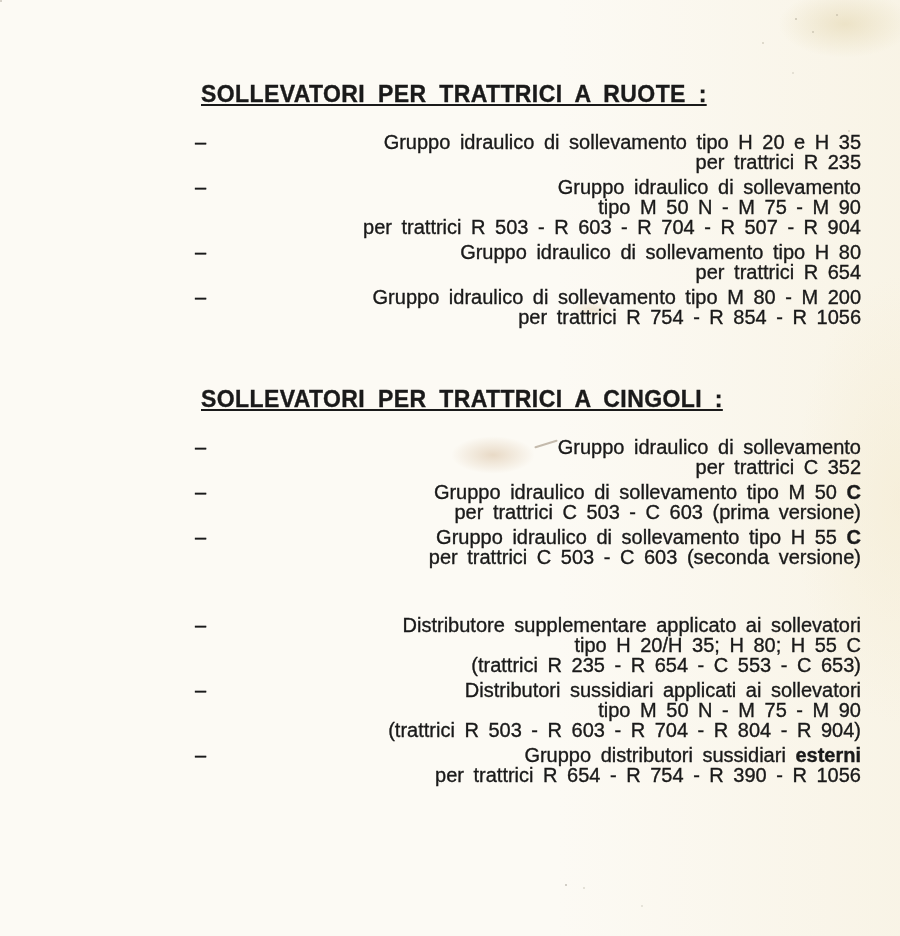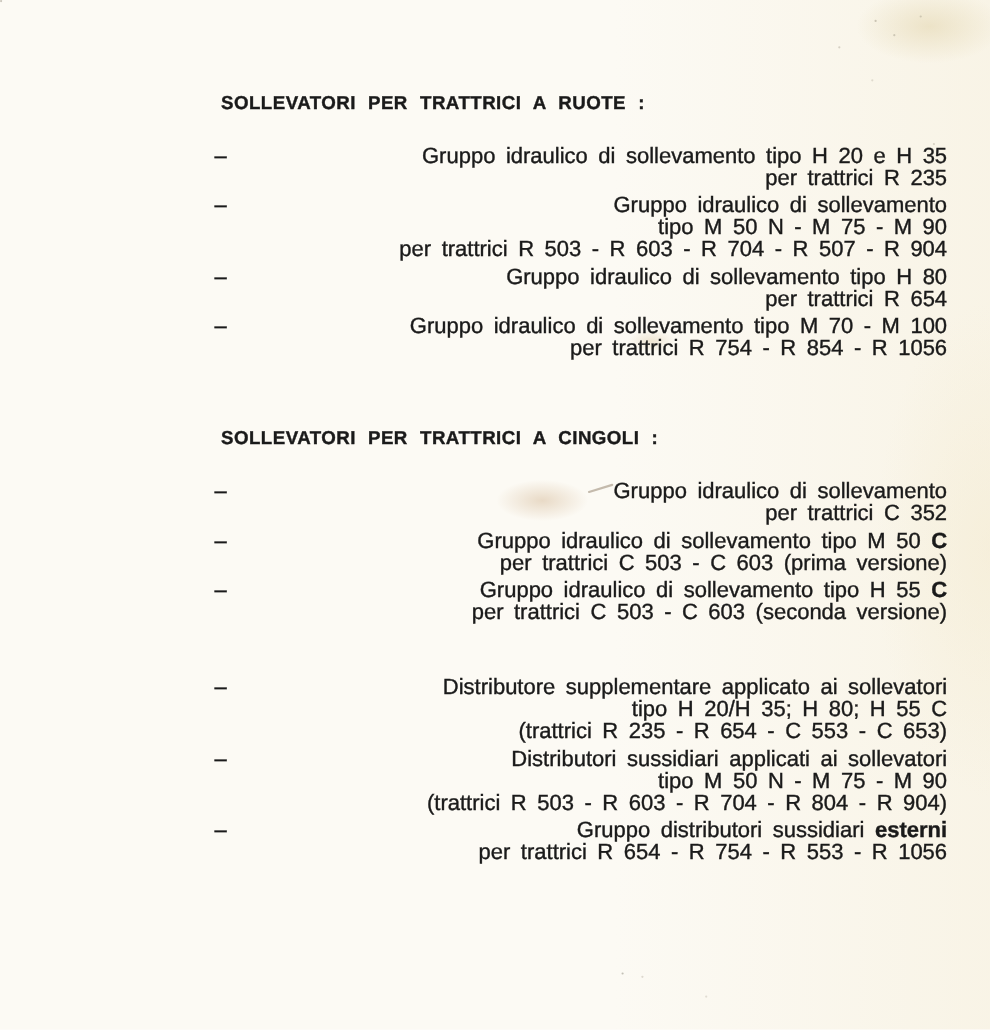--- a/index.html
+++ b/index.html
@@ -53,26 +53,27 @@
     position: absolute;
     left: 201px;
     top: 82px;
     width: 660px;
   }
   .doc-section { margin: 0; }
   .doc-section.s0 { margin-bottom: 60px; }
   .doc-section.s1 { margin-bottom: 48px; }
   .section-title {
     margin: 0 0 26px 0;
-    font-size: 17px;
+    font-size: 23px;
     line-height: 24px;
     font-weight: 700;
     letter-spacing: 0.4px;
     word-spacing: 6px;
     white-space: nowrap;
+    text-decoration: underline;
   }
   .item {
     position: relative;
     padding-left: 21px;
     margin-bottom: 5px;
     font-size: 20px;
     line-height: 20px;
     word-spacing: 4px;
   }
   .item:last-child { margin-bottom: 0; }
@@ -106,21 +107,21 @@
             <div class="line"><span class="seg">tipo M 50 N - M 75 - M 90</span></div>
             <div class="line"><span class="seg">per trattrici R 503 - R 603 - R 704 - R 507 - R 904</span></div>
           </div>
           <div class="item">
             <span class="dash">–</span>
             <div class="line"><span class="seg">Gruppo idraulico di sollevamento tipo H 80</span></div>
             <div class="line"><span class="seg">per trattrici R 654</span></div>
           </div>
           <div class="item">
             <span class="dash">–</span>
-            <div class="line"><span class="seg">Gruppo idraulico di sollevamento tipo M 70 - M 100</span></div>
+            <div class="line"><span class="seg">Gruppo idraulico di sollevamento tipo M 80 - M 200</span></div>
             <div class="line"><span class="seg">per trattrici R 754 - R 854 - R 1056</span></div>
           </div>
         </div>
       </section>
       <section class="doc-section s1">
         <h2 class="section-title">SOLLEVATORI PER TRATTRICI A CINGOLI :</h2>
         <div class="items">
           <div class="item">
             <span class="dash">–</span>
             <div class="line"><span class="seg">Gruppo idraulico di sollevamento</span></div>
@@ -148,18 +149,18 @@
           </div>
           <div class="item">
             <span class="dash">–</span>
             <div class="line"><span class="seg">Distributori sussidiari applicati ai sollevatori</span></div>
             <div class="line"><span class="seg">tipo M 50 N - M 75 - M 90</span></div>
             <div class="line"><span class="seg">(trattrici R 503 - R 603 - R 704 - R 804 - R 904)</span></div>
           </div>
           <div class="item">
             <span class="dash">–</span>
             <div class="line"><span class="seg">Gruppo distributori sussidiari </span><span class="seg bold">esterni</span></div>
-            <div class="line"><span class="seg">per trattrici R 654 - R 754 - R 553 - R 1056</span></div>
+            <div class="line"><span class="seg">per trattrici R 654 - R 754 - R 390 - R 1056</span></div>
           </div>
         </div>
       </section>
     </main>
 </div>
 
 </body></html>

